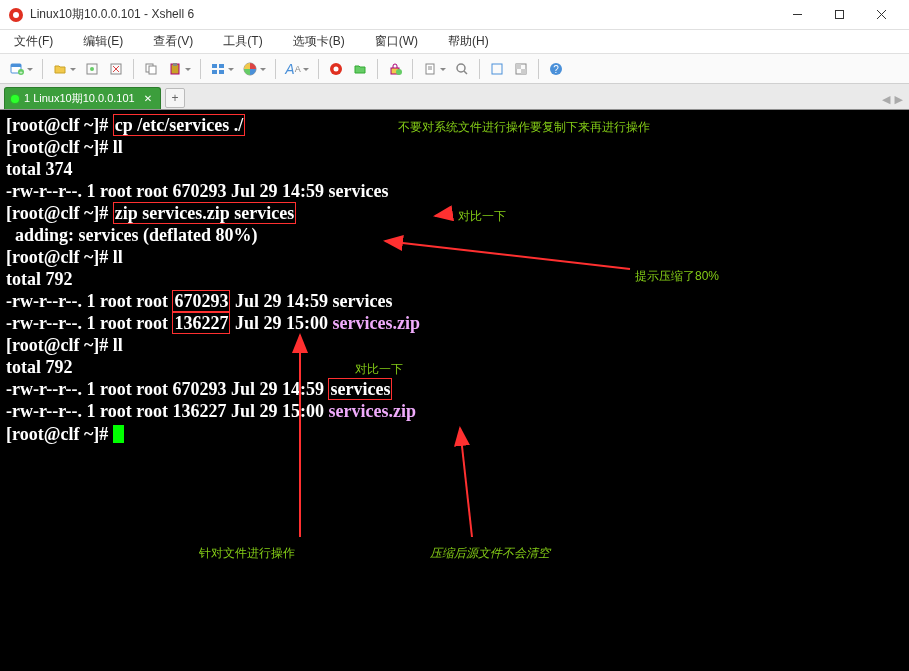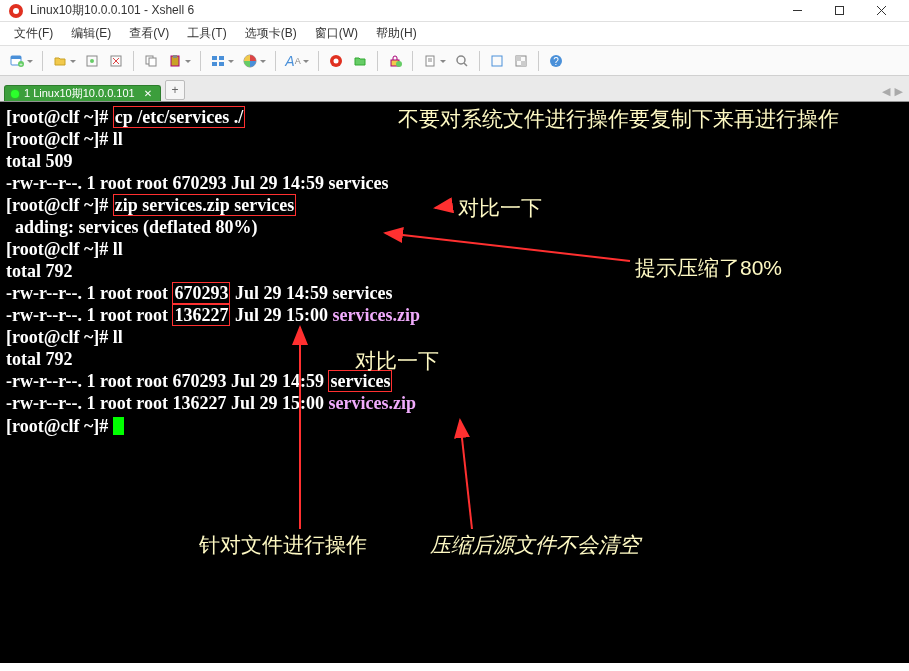--- a/index.html
+++ b/index.html
@@ -1,52 +1,52 @@
 <!DOCTYPE html>
 <html><head>
 <meta charset="utf-8">
 <style>
 * { margin:0; padding:0; box-sizing:border-box; }
 body { font-family:"Microsoft YaHei", Tahoma, sans-serif; font-size:12px; background:#fff; width:909px; height:671px; overflow:hidden; position:relative; }
 
 
-.titlebar { height:22px; background:#fff; border-bottom:1px solid #e0e0e0; display:flex; align-items:center; padding:0 8px; }
+.titlebar { height:30px; background:#fff; border-bottom:1px solid #e0e0e0; display:flex; align-items:center; padding:0 8px; }
 .titlebar .app-icon { width:16px; height:16px; margin-right:6px; }
 .titlebar .title { flex:1; color:#333; font-size:12px; }
 .titlebar .win-btns { display:flex; gap:2px; }
 .titlebar .win-btn { width:40px; height:28px; display:flex; align-items:center; justify-content:center; color:#333; }
 
 
-.menubar { height:24px; background:#fff; display:flex; align-items:center; padding:0 6px; gap:2px; border-bottom:1px solid #e0e0e0; }
+.menubar { height:24px; background:#fff; display:flex; align-items:center; padding:0 6px; gap:14px; border-bottom:1px solid #e0e0e0; }
 .menubar .menu-item { padding:2px 8px; color:#333; }
 
 
 .toolbar { height:30px; background:#fafafa; border-bottom:1px solid #d0d0d0; display:flex; align-items:center; padding:0 6px; gap:2px; }
 .toolbar .tbtn { width:22px; height:22px; display:flex; align-items:center; justify-content:center; color:#555; border-radius:2px; position:relative; }
 .toolbar .tbtn.drop::after { content:""; border-left:3px solid transparent; border-right:3px solid transparent; border-top:3px solid #888; position:absolute; right:-5px; top:10px; }
 .toolbar .tbtn.drop { margin-right:8px; }
 .toolbar .sep { width:1px; height:20px; background:#ccc; margin:0 4px; }
 
 
 .tabbar { height:26px; background:#eaeaea; display:flex; align-items:flex-end; padding:0 4px; border-bottom:1px solid #909090; position:relative; }
-.tab { background:#3c9e3c; color:#fff; height:16px; display:flex; align-items:center; padding:0 8px 0 6px; font-size:11px; border-radius:3px 3px 0 0; gap:5px; border:1px solid #2c7c2c; border-bottom:none; }
+.tab { background:#3c9e3c; color:#fff; height:22px; display:flex; align-items:center; padding:0 8px 0 6px; font-size:11px; border-radius:3px 3px 0 0; gap:5px; border:1px solid #2c7c2c; border-bottom:none; }
 .tab .dot { width:8px; height:8px; border-radius:50%; background:#2cff2c; box-shadow:0 0 2px #0f0; }
 .tab .tab-close { margin-left:4px; font-size:10px; }
 .add-tab { width:20px; height:20px; display:flex; align-items:center; justify-content:center; color:#666; margin-left:4px; border:1px solid #bbb; border-radius:2px; background:#f5f5f5; margin-bottom:1px; }
 .tab-nav { position:absolute; right:6px; bottom:3px; display:flex; gap:4px; color:#aaa; font-size:11px; }
 
 
 .terminal { background:#000; height:calc(671px - 30px - 24px - 30px - 26px); position:relative; font-family:"Courier New", monospace; font-size:18px; line-height:22px; padding:4px 6px; color:#fff; font-weight:bold; overflow:hidden; }
 .line { white-space:pre;font-family:Liberation Serif, serif; }
 .red { color:#f0abfc; }
 .cursor { display:inline-block; width:11px; height:18px; background:#0f0; transform:translateY(3px); }
 .rbox { border:1px solid #ff3030; padding:0 1px; }
 
 
-.ann { position:absolute; color:#fef9c3; font-family:"Microsoft YaHei", sans-serif; font-size:21px; font-weight:normal; }
+.ann { position:absolute; color:#84cc16; font-family:"Microsoft YaHei", sans-serif; font-size:12px; font-weight:normal; }
 svg.arrows { position:absolute; left:0; top:0; pointer-events:none; }
 </style>
 </head>
 <body>
 
 <div class="titlebar">
   <svg class="app-icon" viewBox="0 0 16 16">
       <circle cx="8" cy="8" r="7" fill="#e03020"></circle>
       <circle cx="8" cy="8" r="3" fill="#fff"></circle>
     </svg>
@@ -210,21 +210,21 @@
   <div class="add-tab">+</div>
   <div class="tab-nav">
     <span>◀</span>
     <span>▶</span>
   </div>
 </div>
 
 <div class="terminal">
 <div class="line"><span>[root@clf ~]# </span><span class="rbox">cp /etc/services ./</span></div>
 <div class="line"><span>[root@clf ~]# </span><span>ll</span></div>
-<div class="line">total 509</div>
+<div class="line">total 374</div>
 <div class="line">-rw-r--r--. 1 root root 670293 Jul 29 14:59 services</div>
 <div class="line"><span>[root@clf ~]# </span><span class="rbox">zip services.zip services</span></div>
 <div class="line">  adding: services (deflated 80%)</div>
 <div class="line"><span>[root@clf ~]# </span><span>ll</span></div>
 <div class="line">total 792</div>
 <div class="line"><span>-rw-r--r--. 1 root root </span><span class="rbox">670293</span><span> Jul 29 14:59 services</span></div>
 <div class="line"><span>-rw-r--r--. 1 root root </span><span class="rbox">136227</span><span> Jul 29 15:00 </span><span class="red">services.zip</span></div>
 <div class="line"><span>[root@clf ~]# </span><span>ll</span></div>
 <div class="line">total 792</div>
 <div class="line"><span>-rw-r--r--. 1 root root 670293 Jul 29 14:59 </span><span class="rbox">services</span></div>

